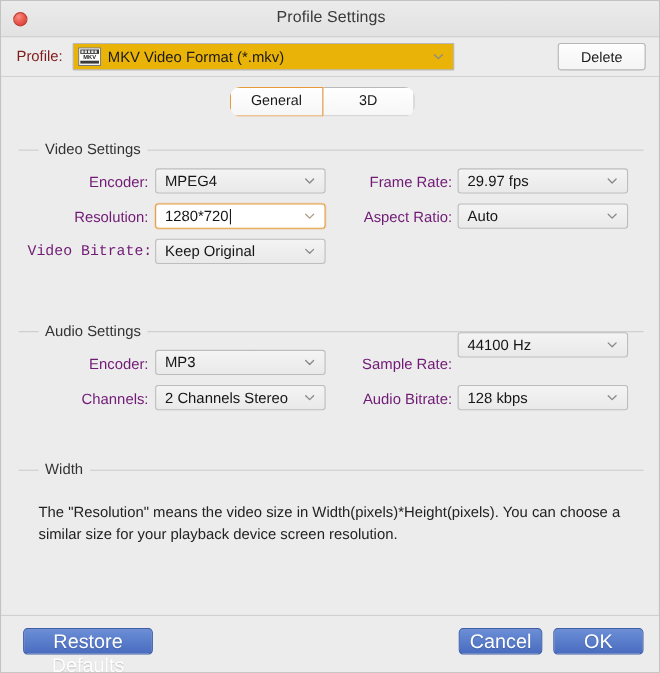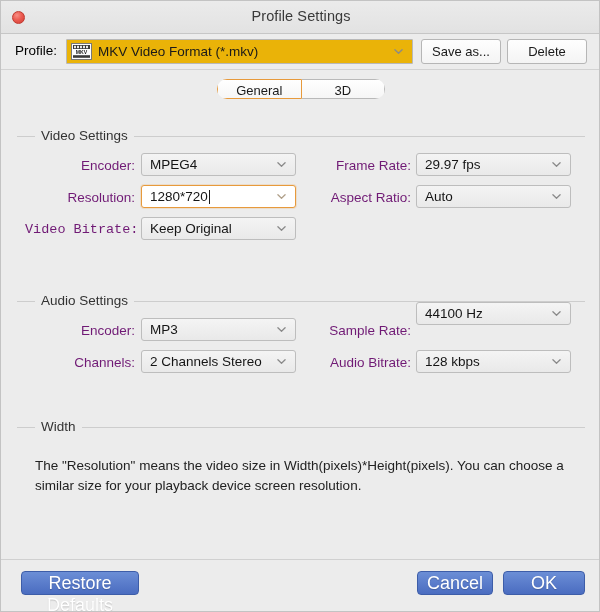--- a/index.html
+++ b/index.html
@@ -58,21 +58,21 @@
     width: 600px;
     height: 36px;
     background: #ececec;
     border-bottom: 1px solid #d2d2d2;
     box-sizing: border-box;
   }
   #profile-label {
     position: absolute;
     left: 14px; top: 9px;
     font-size: 13.5px;
-    color: #000000;
+    color: #7f1d1d;
   }
   #profile-combo {
     position: absolute;
     left: 65px; top: 5px;
     width: 347px; height: 25px;
     background: #eab308;
     border: 1px solid #b8b8b8;
     border-radius: 1px;
     box-sizing: border-box;
     cursor: pointer;
@@ -110,22 +110,22 @@
     line-height: 23px;
     text-align: center;
     font-family: "Liberation Sans", sans-serif;
   }
   #save-as-btn { left: 420px; width: 80px; }
   #delete-btn  { left: 506px; width: 80px; }
 
   
   #tabs {
     position: absolute;
-    left: 216px; top: 78px;
-    width: 168px; height: 20px;
+    left: 208px; top: 78px;
+    width: 168px; height: 27px;
     border-radius: 10px;
     overflow: hidden;
     display: flex;
     box-sizing: border-box;
   }
   .tab {
     flex: 1;
     font-size: 13px;
     line-height: 21px;
     text-align: center;
@@ -271,21 +271,20 @@
         <rect x="15" y="2.8" width="2" height="2.4" fill="#e8e8e8"></rect>
         <rect x="2" y="12.2" width="17" height="2.6" fill="#3a3a3a"></rect>
         <text x="10.5" y="11" font-size="5.2" font-family="Liberation Sans, sans-serif" font-weight="bold" fill="#222" text-anchor="middle">MKV</text>
       </svg>
       <div id="profile-value">MKV Video Format (*.mkv)</div>
       <svg class="combo-chevron" viewBox="0 0 10 10">
         <path d="M1,3 L5,7 L9,3" fill="none" stroke="#8a8a8a" stroke-width="1.4" stroke-linecap="round" stroke-linejoin="round"></path>
       </svg>
     </div>
 
-    <button id="save-as-btn" class="topbtn">Save as...</button>
     <button id="delete-btn" class="topbtn">Delete</button>
   </div>
 
   <div id="tabs">
     <div class="tab selected">General</div>
     <div class="tab">3D</div>
   </div>
 
   <div class="group" style="top:135px;">
     <div class="group-line"></div>

